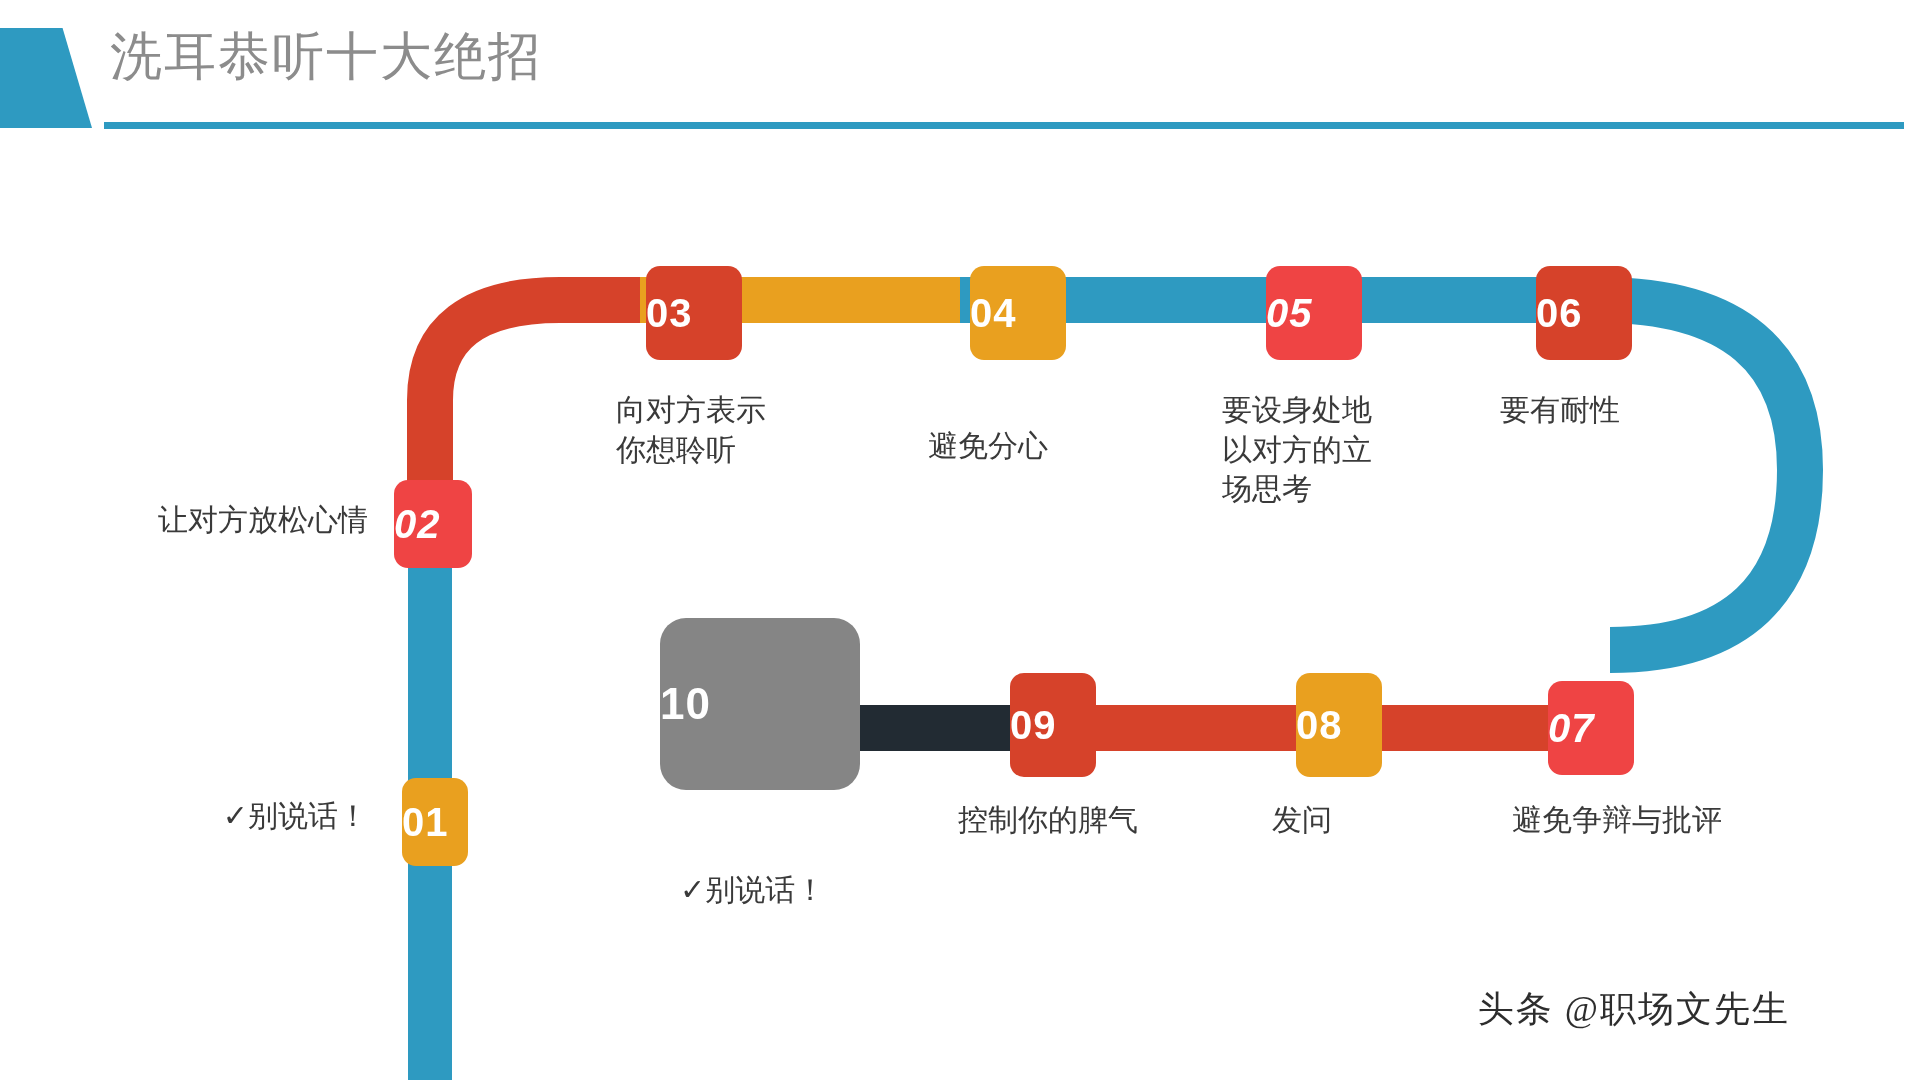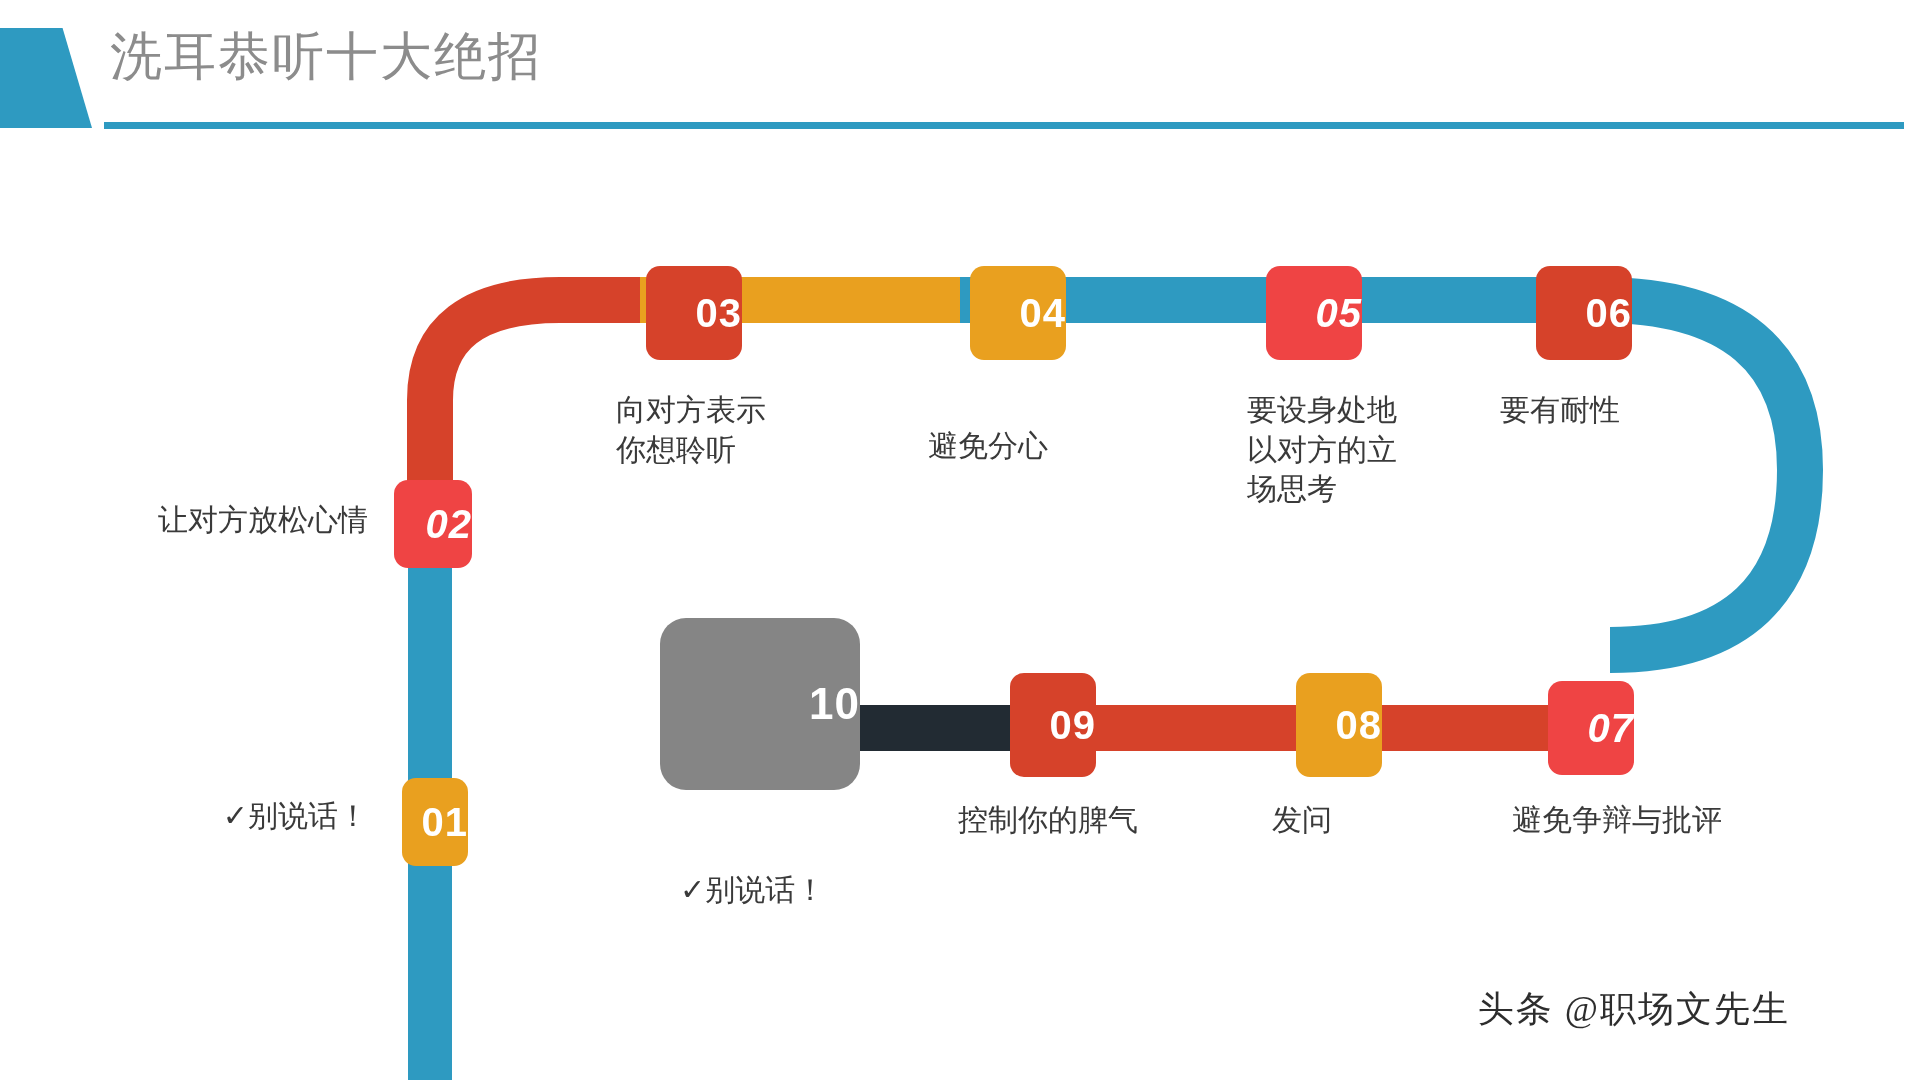--- a/index.html
+++ b/index.html
@@ -62,21 +62,21 @@
     width: 1920px;
     height: 1080px;
   }
 
   
   .node {
     position: absolute;
     border-radius: 14px;
     display: flex;
     align-items: center;
-    justify-content: flex-end;
+    justify-content: flex-start;
     color: #ffffff;
     font-weight: bold;
     font-size: 40px;
     letter-spacing: 1px;
     box-sizing: border-box;
   }
   .node.big {
     border-radius: 26px;
     font-size: 44px;
   }
@@ -149,21 +149,21 @@
 你想聆听</div>
 
   <div class="node c-orange" style="left:962px; top:266px; width:96px; height:94px;">
     <span>04</span>
   </div>
   <div class="label" style="left:928px; top:390px; width:300px;margin-top:36px;">避免分心</div>
 
   <div class="node c-blue" style="left:1266px; top:266px; width:96px; height:94px;">
     <span>05</span>
   </div>
-  <div class="label" style="left:1222px; top:390px; width:260px;margin-left:25px;">要设身处地
+  <div class="label" style="left:1222px; top:390px; width:260px;">要设身处地
 以对方的立
 场思考</div>
 
   <div class="node c-red" style="left:1536px; top:266px; width:96px; height:94px;">
     <span>06</span>
   </div>
   <div class="label" style="left:1500px; top:390px; width:300px;">要有耐性</div>
 
   <div class="node c-blue" style="left:394px; top:480px; width:78px; height:88px;">
     <span>02</span>

